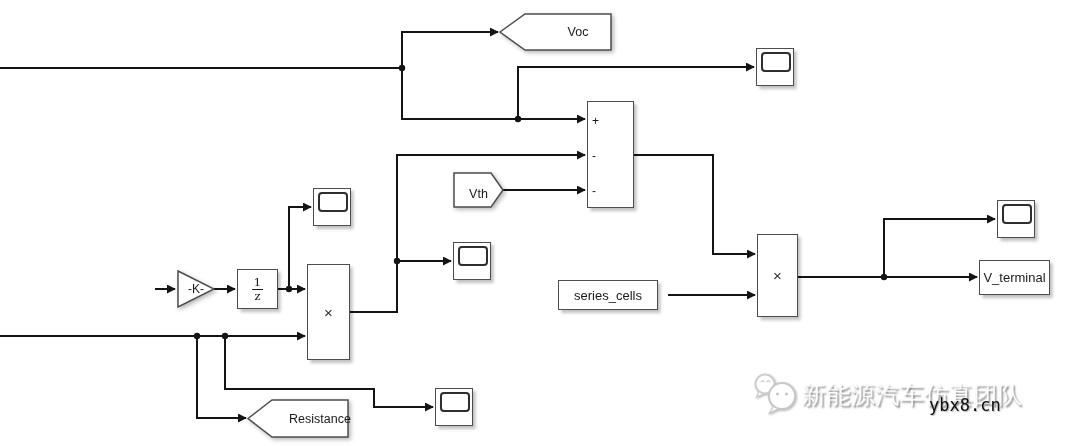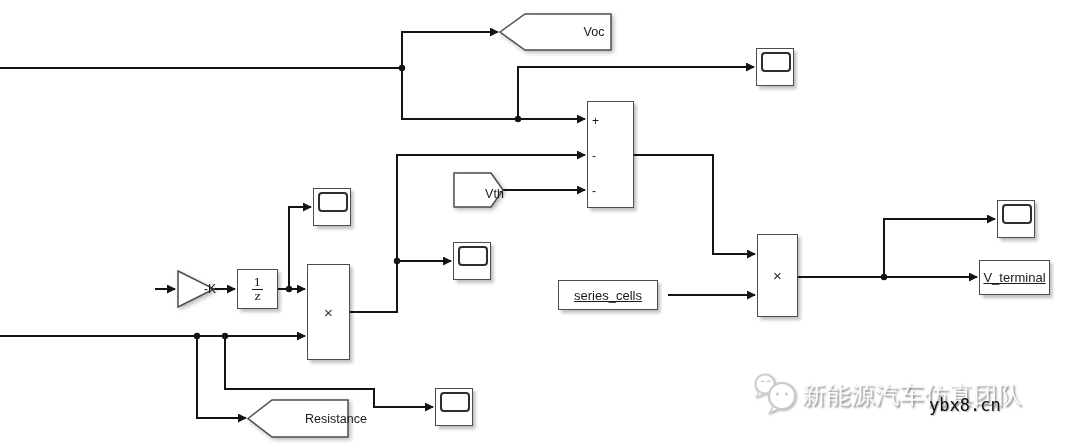--- a/index.html
+++ b/index.html
@@ -15,26 +15,26 @@
   }
   .scope{width:38px;height:38px;}
   .scope-screen{
     position:absolute;left:3.5px;top:3px;width:26px;height:16px;
     border:2px solid #2e2e2e;border-radius:4px;background:#fff;
   }
   .tag{position:absolute;z-index:2;}
   .tag svg, .gain svg{display:block;filter:drop-shadow(2px 2.5px 2px rgba(0,0,0,0.28));}
   .tag svg polygon, .gain svg polygon{fill:#ffffff;stroke:#4d4d4d;stroke-width:1.5;}
   .tag-label{
-    position:absolute;left:16px;top:0;width:100%;height:100%;
+    position:absolute;left:0;top:0;width:100%;height:100%;
     display:flex;align-items:center;justify-content:center;
     font-size:12.5px;color:#1a1a1a;white-space:nowrap;
   }
   .gain{position:absolute;z-index:2;}
-  .txt{font-size:13px;color:#1a1a1a;text-decoration:underline;}
+  .txt{font-size:13px;color:#1a1a1a;}
   .center-flex{display:flex;align-items:center;justify-content:center;}
   .product-sign{font-size:15px;color:#2e2e2e;}
   .sum-sign{
     position:absolute;left:4px;transform:translateY(-50%);
     font-size:12px;color:#1a1a1a;line-height:1;
   }
   .frac{
     display:flex;flex-direction:column;align-items:center;
     font-family:"DejaVu Serif", serif;font-size:11.5px;color:#1a1a1a;line-height:1.1;
   }

